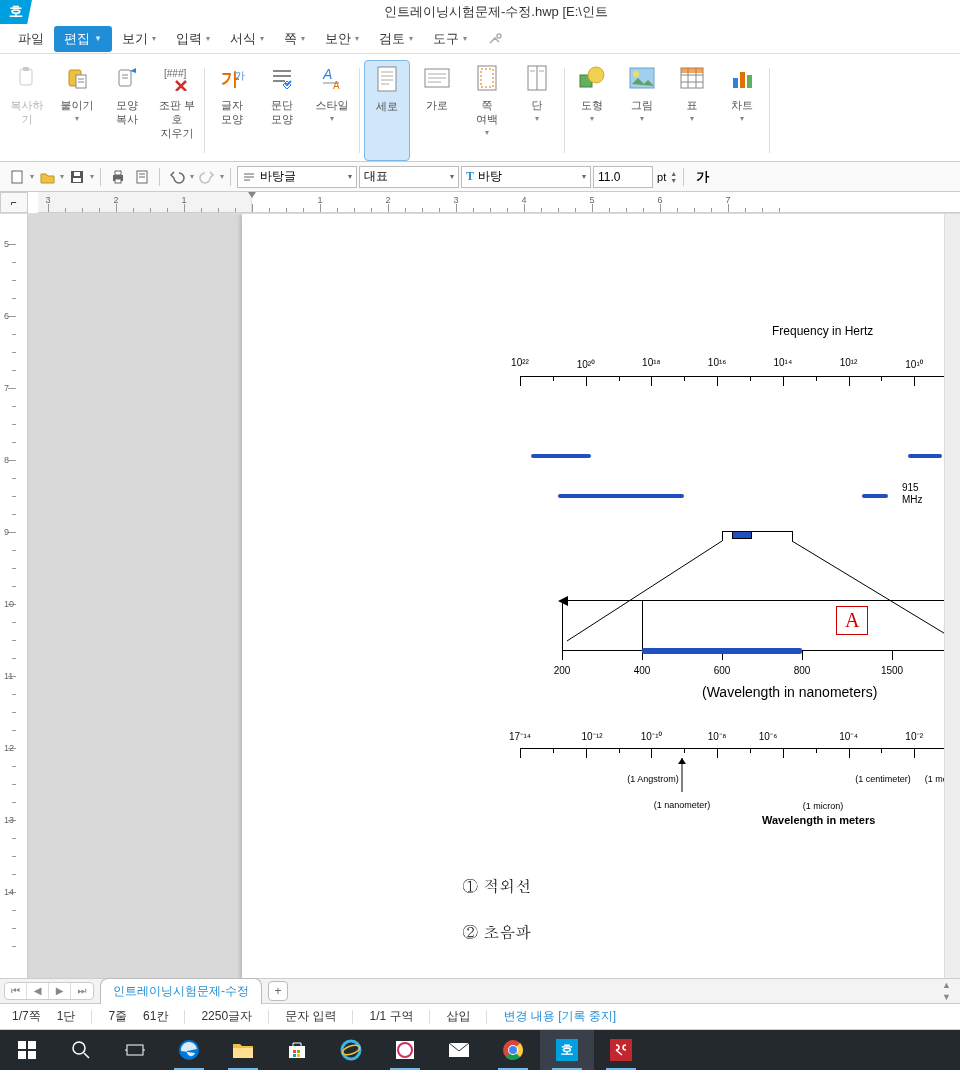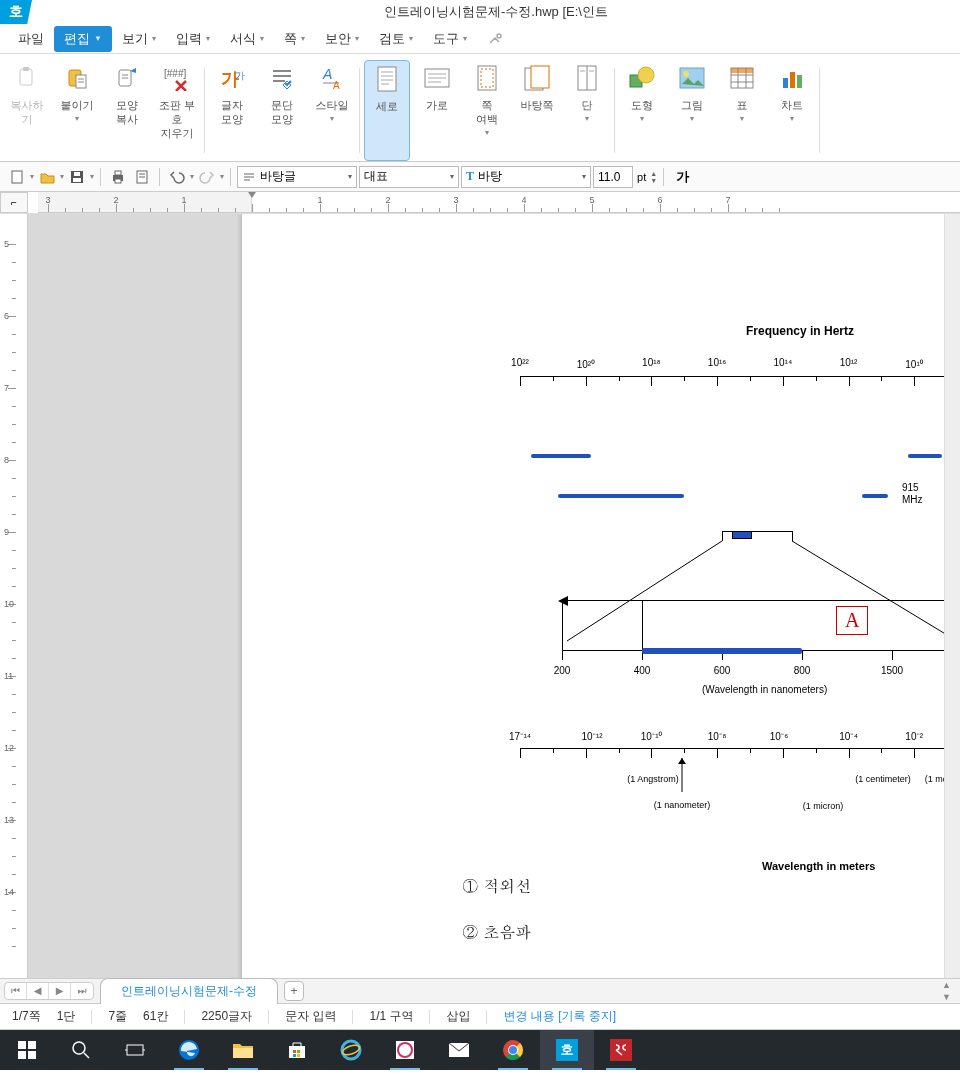--- a/index.html
+++ b/index.html
@@ -48,55 +48,55 @@
 .workspace { display: flex; height: 764px; background: #d9d9d9; overflow: hidden; position: relative; }
 .vruler { width: 28px; background: #fff; border-right: 1px solid #ccc; position: relative; font-size: 9px; color: #666; }
 .vruler-mark { position: absolute; left: 12px; border-top: 1px solid #999; width: 4px; }
 .vruler-mark.major { left: 8px; width: 8px; }
 .vruler-num { position: absolute; left: 4px; transform: translateY(-50%); }
 .page-area { flex: 1; position: relative; overflow: hidden; }
 .page { position: absolute; left: 214px; top: 0; width: 740px; height: 1000px; background: #fff; box-shadow: -2px 0 4px rgba(0,0,0,0.15); }
 
 
 .doc { position: relative; padding-left: 0; }
-.chart-title { position: absolute; left: 504px; top: 110px; font-family: Arial; font-size: 12px; font-weight: bold; text-align: center; }
+.chart-title { position: absolute; left: 530px; top: 110px; font-family: Arial; font-size: 12px; font-weight: normal; text-align: center; }
 .axis-hz { position: absolute; height: 14px; border-top: 1px solid #000; font-family: Arial; }
 .axis-hz .tick { position: absolute; top: -1px; width: 1px; height: 10px; background: #000; }
 .axis-hz .tick.minor { height: 5px; }
 .axis-hz .tlabel { position: absolute; top: -20px; transform: translateX(-50%); font-size: 10px; white-space: nowrap; }
 .blue-seg { position: absolute; height: 4px; background: #2050c0; border-radius: 2px; }
 .blue-seg.thick { height: 6px;}
 .freq-lbl { position: absolute; font-family: Arial; font-size: 10px; }
 
 .zoom-box { position: absolute; border: 1px solid #000; }
 
 .nm-axis { position: absolute; border-top: 1px solid #000; }
 .nm-axis .tick { position: absolute; top: -1px; width: 1px; height: 10px; background: #000; }
 .nm-axis .tlabel { position: absolute; top: 14px; transform: translateX(-50%); font-size: 10px; font-family: Arial; }
-.nm-title { position: absolute; font-family: Arial; font-size: 10px; }
+.nm-title { position: absolute; font-family: Arial; font-size: 14px; }
 .arrow-head { position: absolute; width: 0; height: 0; }
 .arrow-head.left { border-top: 5px solid transparent; border-bottom: 5px solid transparent; border-right: 10px solid #000; }
 .arrow-head.right { border-top: 5px solid transparent; border-bottom: 5px solid transparent; border-left: 10px solid #000; }
 
 .a-box { position: absolute; border: 1px solid #c00; color: #c00; font-family: "Times New Roman", serif; font-size: 20px; padding: 2px 8px; }
 
 .meter-axis { position: absolute; border-top: 1px solid #000; }
 .meter-axis .tick { position: absolute; top: -1px; width: 1px; height: 10px; background: #000; }
 .meter-axis .tlabel { position: absolute; top: -20px; transform: translateX(-50%); font-size: 10px; white-space: nowrap; font-family: Arial; }
 .unit-lbl { position: absolute; font-family: Arial; font-size: 9px; transform: translateX(-50%); white-space: nowrap; }
-.bold-title { position: absolute; font-family: Arial; font-size: 11px; font-weight: bold; margin-top: 46px; }
+.bold-title { position: absolute; font-family: Arial; font-size: 11px; font-weight: bold; }
 
 .answer-line { position: absolute; font-size: 16px; font-family: "Batang", serif; }
 
 
 .doctabs { height: 26px; display: flex; align-items: center; border-top: 1px solid #ccc; border-bottom: 1px solid #ccc; background: #f3f3f3; padding-left: 4px; position: relative; }
 .nav-btns { display: flex; border: 1px solid #ccc; border-radius: 4px; background: #fff; margin-right: 6px; }
 .nav-btns span { width: 22px; text-align: center; font-size: 10px; color: #888; cursor: pointer; border-right: 1px solid #ddd; padding: 2px 0; }
 .nav-btns span:last-child { border-right: none; }
-.doctab { background: #fff; border: 1px solid #bbb; border-bottom: none; border-radius: 8px 8px 0 0; padding: 4px 20px; font-size: 12px; color: #1f8ed6; cursor: pointer; }
+.doctab { background: #fff; border: 1px solid #bbb; border-bottom: none; border-radius: 8px 8px 0 0; padding: 4px 12px; font-size: 12px; color: #1f8ed6; cursor: pointer; }
 .addtab { width: 20px; height: 20px; border: 1px solid #bbb; border-radius: 4px; display: flex; align-items: center; justify-content: center; margin-left: 6px; font-size: 12px; color: #666; cursor: pointer; background: #fff; }
 .vscroll-end { position: absolute; right: 2px; width: 16px; display:flex; flex-direction:column; gap:2px; font-size:9px; color:#888;}
 
 
 .statusbar { height: 26px; display: flex; align-items: center; padding: 0 12px; gap: 16px; font-size: 12px; color: #333; border-bottom: 1px solid #ccc; background: #fff; }
 .statusbar .sblue { color: #1f8ed6; }
 .statusbar .ssep { width: 1px; height: 14px; background: #ddd; }
 
 
 .taskbar { height: 40px; background: #24292e; display: flex; align-items: center; padding: 0; }
@@ -274,29 +274,20 @@
     <div class="ribbon-btn">
       <div class="ribbon-icon">
           <svg width="24" height="28">
             <rect x="3" y="2" width="18" height="24" fill="#fff" stroke="#888"></rect>
             <rect x="6" y="5" width="12" height="18" fill="none" stroke="#e07000" stroke-dasharray="2,2"></rect>
           </svg>
         </div>
       <div class="ribbon-label">쪽
 여백</div>
       <span class="ribbon-small-arrow">▾</span>
-    </div>
-    <div class="ribbon-btn">
-      <div class="ribbon-icon">
-          <svg width="28" height="28">
-            <rect x="2" y="4" width="18" height="22" fill="#fff" stroke="#888"></rect>
-            <rect x="8" y="2" width="18" height="22" fill="#fff" stroke="#e07000"></rect>
-          </svg>
-        </div>
-      <div class="ribbon-label">바탕쪽</div>
     </div>
     <div class="ribbon-btn">
       <div class="ribbon-icon">
           <svg width="24" height="28">
             <rect x="3" y="2" width="18" height="24" fill="#fff" stroke="#888"></rect>
             <line x1="12" y1="2" x2="12" y2="26" stroke="#888"></line>
             <line x1="5" y1="7" x2="10" y2="7" stroke="#aaa"></line>
             <line x1="14" y1="7" x2="19" y2="7" stroke="#aaa"></line>
           </svg>
         </div>
@@ -417,21 +408,21 @@
   </div>
   <div class="qdrop" style="width:100px">
       <span>대표</span>
       <span class="arrow">▾</span>
     </div>
   <div class="qdrop" style="width:130px">
     <span style="color:#1f8ed6;font-weight:bold;margin-right:4px;font-family:serif">T</span>
     <span>바탕</span>
       <span class="arrow">▾</span>
   </div>
-  <div class="qdrop" style="width:40px">
+  <div class="qdrop" style="width:60px">
       <span>11.0</span>
     </div>
   <span style="font-size:11px;margin:0 2px">pt</span>
   <div style="display:flex;flex-direction:column;font-size:7px;color:#666;line-height:7px">
     <span>▲</span>
     <span>▼</span>
   </div>
   <div class="qsep"></div>
   <span style="font-size:13px;font-weight:bold;margin-left:6px">가</span>
 </div>
@@ -637,21 +628,21 @@
             <div class="tick" style="height: 5px; left: 98.5714px;"></div>
             <div class="tlabel" style="left: 72px;">10⁻¹²</div>
             <div class="tick" style="left: 131.429px;"></div>
             <div class="tick" style="height: 5px; left: 164.286px;"></div>
             <div class="tlabel" style="left: 131.429px;">10⁻¹⁰</div>
             <div class="tick" style="left: 197.143px;"></div>
             <div class="tick" style="height: 5px; left: 230px;"></div>
             <div class="tlabel" style="left: 197.143px;">10⁻⁸</div>
             <div class="tick" style="left: 262.857px;"></div>
             <div class="tick" style="height: 5px; left: 295.714px;"></div>
-            <div class="tlabel" style="left: 259px;">10⁻⁶</div>
+            <div class="tlabel" style="left: 248px;">10⁻⁶</div>
             <div class="tick" style="left: 328.571px;"></div>
             <div class="tick" style="height: 5px; left: 361.429px;"></div>
             <div class="tlabel" style="left: 328.571px;">10⁻⁴</div>
             <div class="tick" style="left: 394.286px;"></div>
             <div class="tick" style="height: 5px; left: 427.143px;"></div>
             <div class="tlabel" style="left: 394.286px;">10⁻²</div>
           </div>
 
         <svg style="position:absolute;left:434px;top:544px;width:12px;height:40px">
             <line x1="6" y1="0" x2="6" y2="34" stroke="#000"></line>

